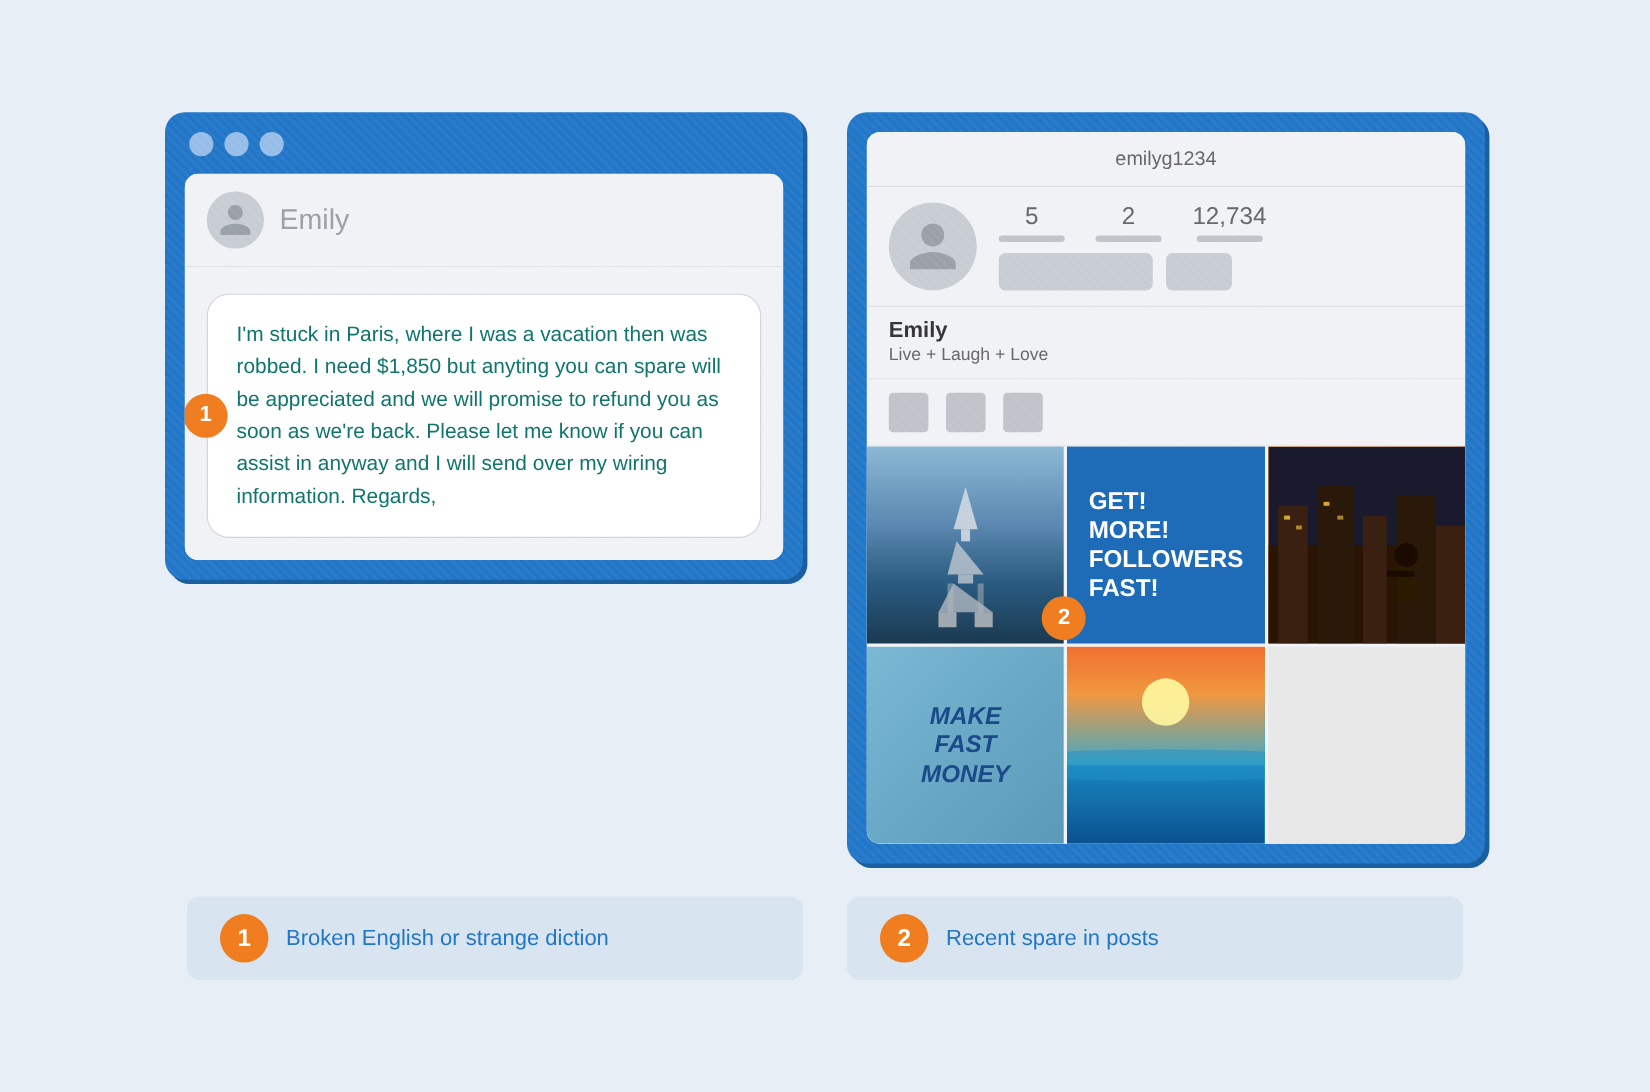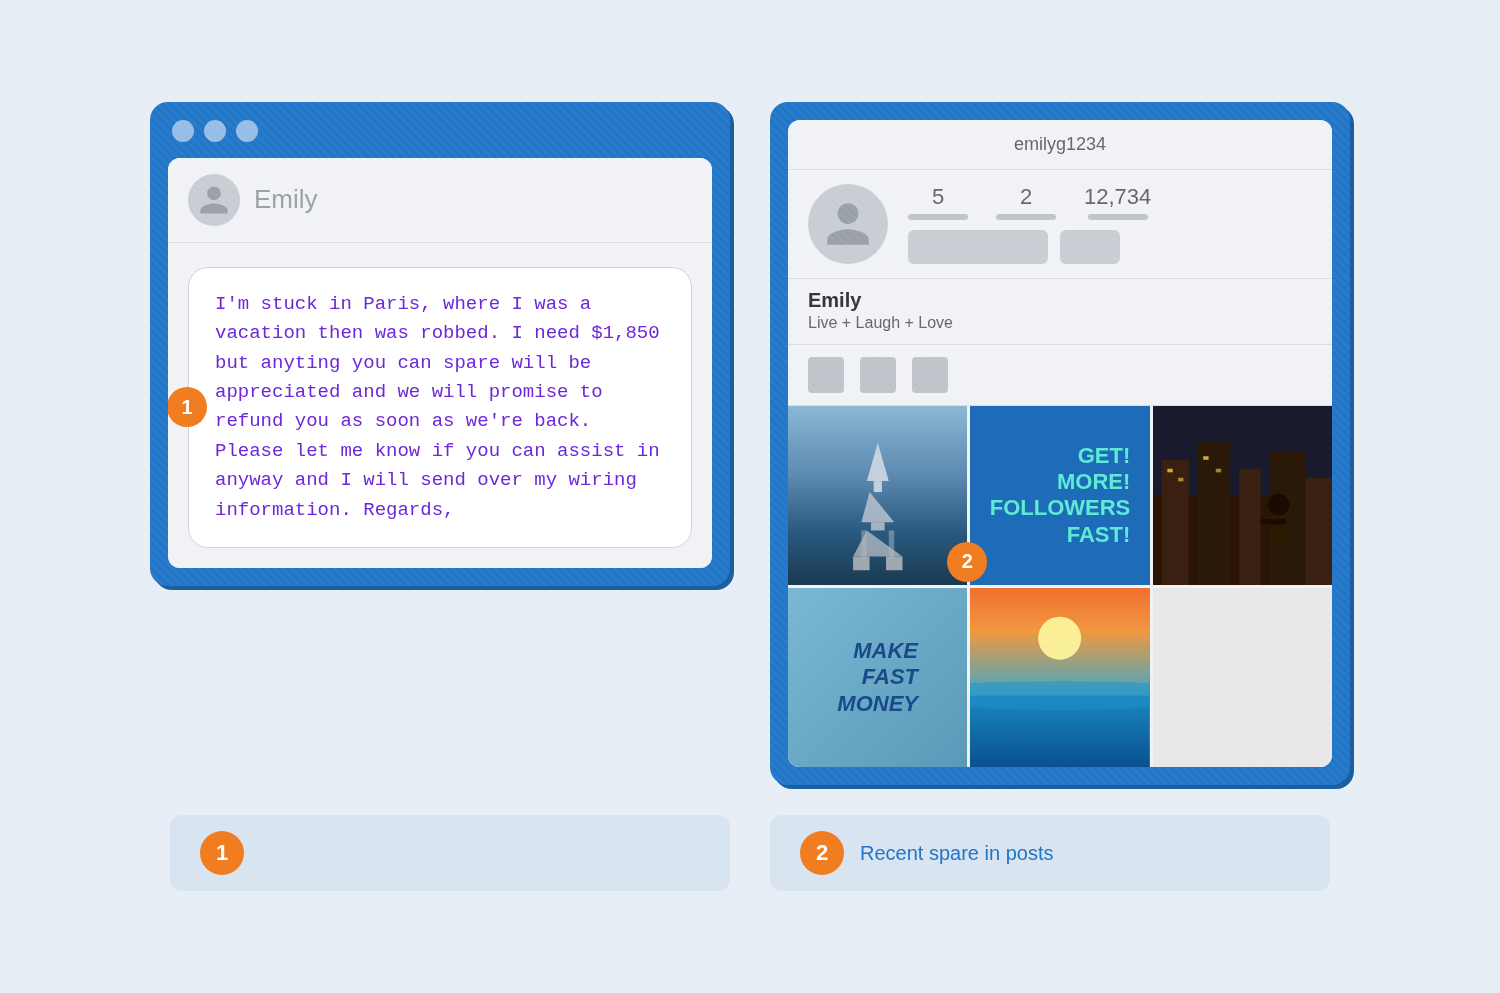--- a/index.html
+++ b/index.html
@@ -110,23 +110,22 @@
       background: #ffffff;
       border-radius: 20px;
       border: 1.5px solid #d0d4da;
       padding: 22px 26px;
       position: relative;
     }
 
     .message-text {
       font-size: 19px;
       line-height: 1.55;
-      color: #6d28d9;
+      color: #0f766e;
       font-weight: 400;
-      font-family: Liberation Mono, monospace;
     }
 
     .badge-number {
       position: absolute;
       left: -22px;
       top: 50%;
       transform: translateY(-50%);
       width: 40px;
       height: 40px;
       border-radius: 50%;
@@ -316,24 +315,24 @@
     
     .photo-promo {
       background: #1e6bb8;
       display: flex;
       align-items: center;
       justify-content: center;
       padding: 8px;
     }
 
     .promo-text {
-      color: #5eead4;
+      color: #ffffff;
       font-size: 22px;
       font-weight: 900;
-      text-align: right;
+      text-align: left;
       line-height: 1.2;
       text-transform: uppercase;
     }
 
     
     .photo-city {
       background: linear-gradient(135deg, #d4721a 0%, #c45a10 30%, #8b3a10 60%, #1a1a2e 100%);
       display: flex;
       align-items: center;
       justify-content: center;
@@ -346,21 +345,21 @@
       display: flex;
       align-items: center;
       justify-content: center;
       padding: 10px;
     }
 
     .money-text {
       color: #1a4a8a;
       font-size: 22px;
       font-weight: 900;
-      text-align: right;
+      text-align: center;
       line-height: 1.2;
       text-transform: uppercase;
       font-style: italic;
     }
 
     
     .photo-beach {
       background: linear-gradient(180deg, #f07030 0%, #f09840 20%, #40a8c8 50%, #1a88c0 100%);
     }
 
@@ -572,18 +571,19 @@
         <div class="badge-2">2</div>
       </div>
 
     </div>
   </div>
 </div>
 
 <div class="legend-row">
   <div class="legend-item">
     <div class="legend-badge">1</div>
+    <span class="legend-text">Broken English or strange diction</span>
   </div>
   <div class="legend-item">
     <div class="legend-badge">2</div>
     <span class="legend-text">Recent spare in posts</span>
   </div>
 </div>
 
 </body></html>

